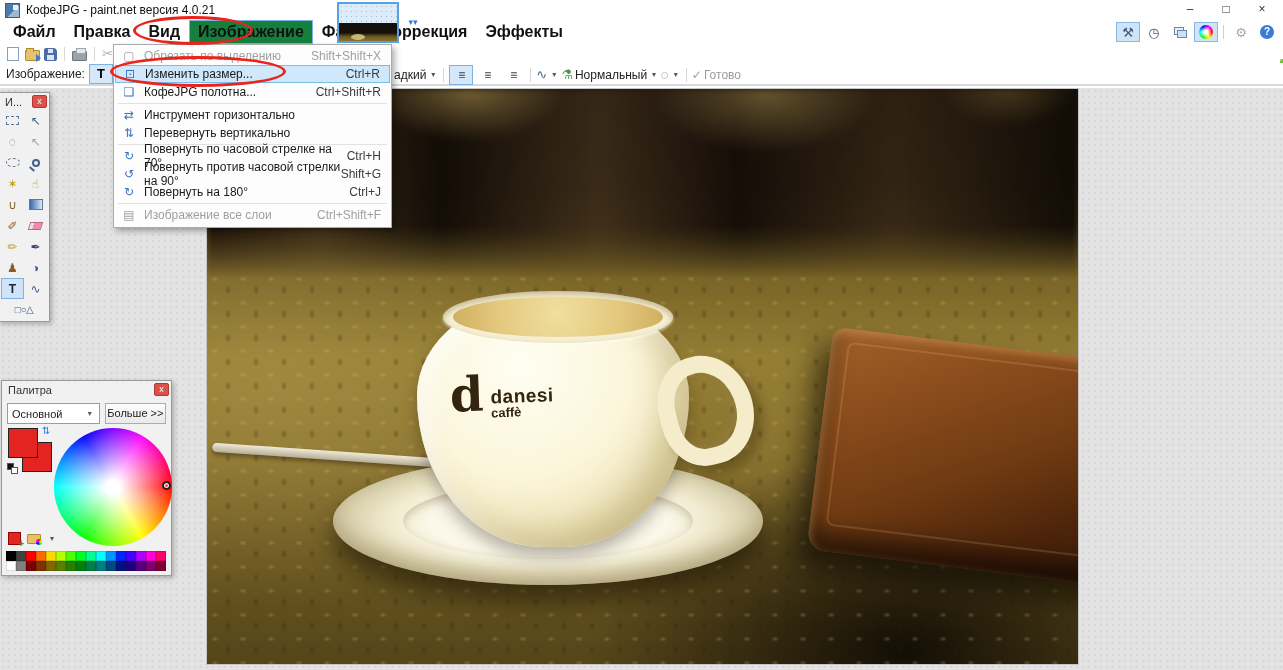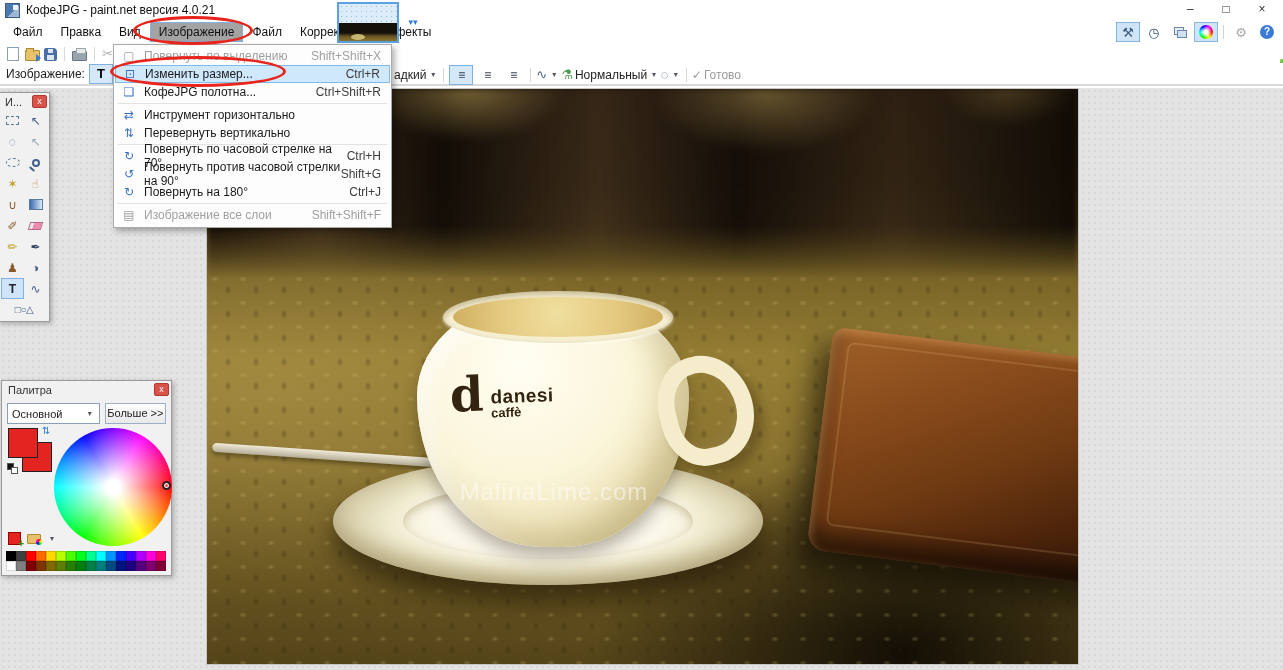--- a/index.html
+++ b/index.html
@@ -8,22 +8,22 @@
   
   #titlebar { position:absolute; left:0; top:0; width:1283px; height:20px; background:#fff; display:flex; align-items:center; }
   .app-icon { width:15px; height:15px; margin:0 6px 0 5px; background:linear-gradient(135deg,#4a7ab0 0 55%,#9db8d0 55% 100%); border:1px solid #3a5a80; position:relative; }
   .app-icon::after { content:""; position:absolute; right:1px; top:1px; width:5px; height:5px; background:#e8f0f8; }
   #title-text { font-size:12px; color:#111; }
   .wctl { position:absolute; top:0; height:20px; width:34px; text-align:center; line-height:19px; font-size:12px; color:#333; }
   #btn-min { right:76px; } #btn-max { right:40px; } #btn-close { right:4px; }
 
   
   #menubar { position:absolute; left:0; top:20px; width:1283px; height:24px; background:#fff; display:flex; align-items:center; padding-left:4px; }
-  .menu-item { padding:3px 9px; font-size:12px; color:#111; }
-  .menu-item.open { background:#a3a3a3; outline:1px solid #7fb2e0; outline-offset:-1px; }
+  .menu-item { padding:3px 9px; font-size:16px; color:#111;font-weight:bold; }
+  .menu-item.open { background:#15803d; outline:1px solid #7fb2e0; outline-offset:-1px; }
 
   #win-icons { position:absolute; right:4px; top:22px; display:flex; align-items:center; gap:2px; height:20px; }
   .wi-btn { width:24px; height:20px; display:flex; align-items:center; justify-content:center; font-size:13px; color:#3c5a7a; }
   .wi-btn.sel { background:#cfe4f7; outline:1px solid #88b8e0; outline-offset:-1px; }
   .wi-sep { width:1px; height:14px; background:#d0d0d0; margin:0 3px; }
   .mini-wheel { width:14px; height:14px; border-radius:50%; background:radial-gradient(circle,#fff 0 18%,rgba(255,255,255,0) 60%),conic-gradient(from 90deg,#f00,#ff0,#0f0,#0ff,#00f,#f0f,#f00); }
   .mini-layers { width:13px; height:11px; position:relative; }
   .mini-layers i { position:absolute; width:10px; height:8px; background:#e8eef5; border:1px solid #6a87a8; display:block; }
   .mini-layers i:first-child { left:0; top:0; } .mini-layers i:last-child { left:3px; top:3px; background:#cfe0f0; }
   .mini-help { width:14px; height:14px; border-radius:50%; background:#3a7bd5; color:#fff; font-size:10px; font-weight:bold; line-height:14px; text-align:center; }
@@ -286,21 +286,20 @@
   <div class="ph-handle"></div>
   <div class="ph-rim"></div>
   <div class="ph-coffee"></div>
   <div class="ph-logo">
     <span class="ph-logo-d">d</span>
     <span>
       <div class="ph-logo-name">danesi</div>
       <div class="ph-logo-sub">caffè</div>
     </span>
   </div>
-  <div class="ph-watermark">MalinaLime.com</div>
 </div>
 
 <div id="toolswin">
   <div class="wtitle">
     <span class="t">И...</span>
     <span class="wclose">x</span>
   </div>
   <div id="toolgrid">
     <div class="tool">
         <span class="sh-rect"></span>
@@ -420,21 +419,21 @@
       <div class="sw" style="background: rgb(33, 0, 127);"></div>
       <div class="sw" style="background: rgb(87, 0, 127);"></div>
       <div class="sw" style="background: rgb(127, 0, 110);"></div>
       <div class="sw" style="background: rgb(127, 0, 55);"></div>
     </div>
 </div>
 
 <div id="dropdown">
   <div class="mi disabled">
     <span class="mi-ic">▢</span>
-    <span class="mi-lb">Повернуть по выделению</span>
+    <span class="mi-lb">Обрезать по выделению</span>
     <span class="mi-sc">Shift+Shift+X</span>
   </div>
   <div class="mi hl">
     <span class="mi-ic">⊡</span>
     <span class="mi-lb">Изменить размер...</span>
     <span class="mi-sc">Ctrl+R</span>
   </div>
   <div class="mi">
     <span class="mi-ic">❏</span>
     <span class="mi-lb">КофеJPG полотна...</span>
@@ -464,18 +463,18 @@
   </div>
   <div class="mi">
     <span class="mi-ic">↻</span>
     <span class="mi-lb">Повернуть на 180°</span>
     <span class="mi-sc">Ctrl+J</span>
   </div>
   <div class="msep"></div>
   <div class="mi disabled">
     <span class="mi-ic">▤</span>
     <span class="mi-lb">Изображение все слои</span>
-    <span class="mi-sc">Shift+Shift+F</span>
+    <span class="mi-sc">Ctrl+Shift+F</span>
   </div>
 </div>
 
 <div class="oval" id="oval-menu"></div>
 <div class="oval" id="oval-item"></div>
 
 </body></html>

